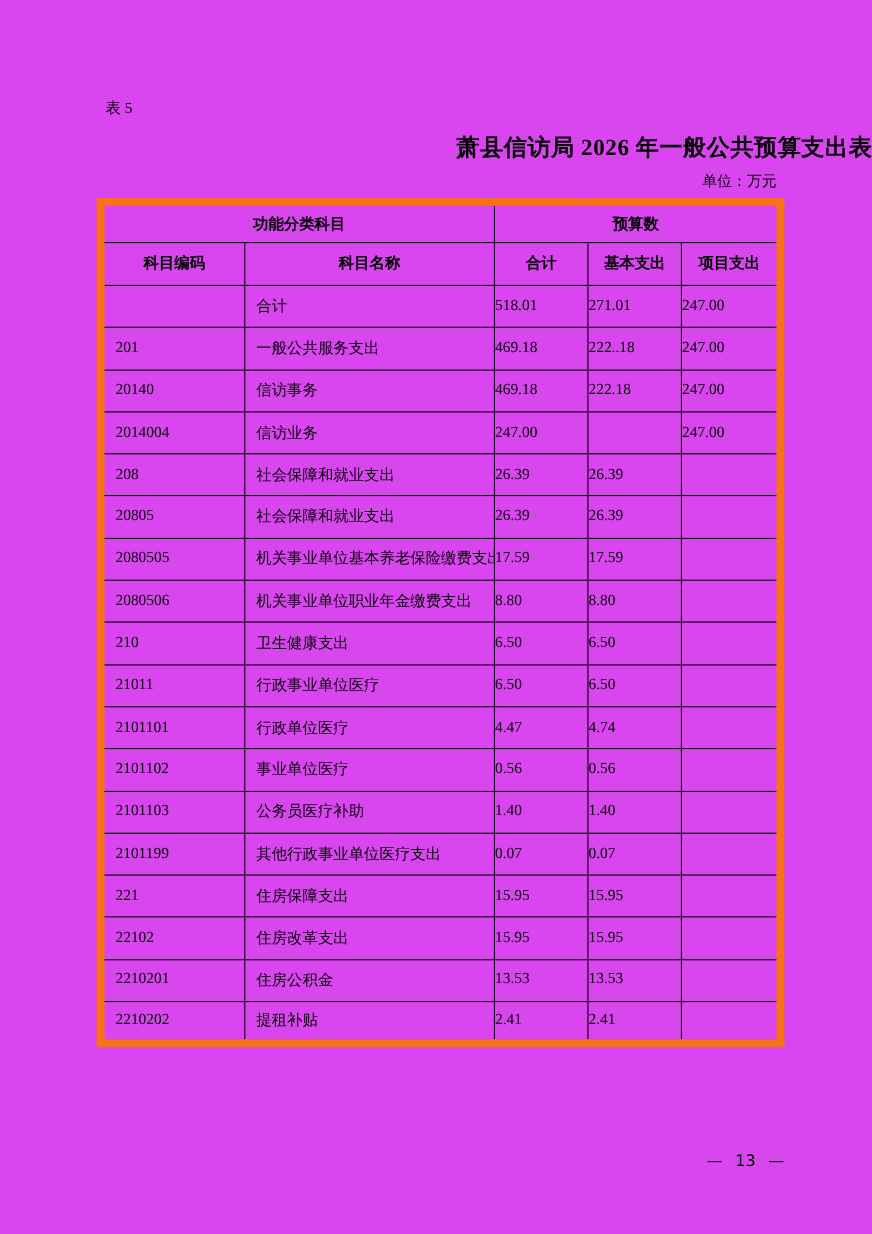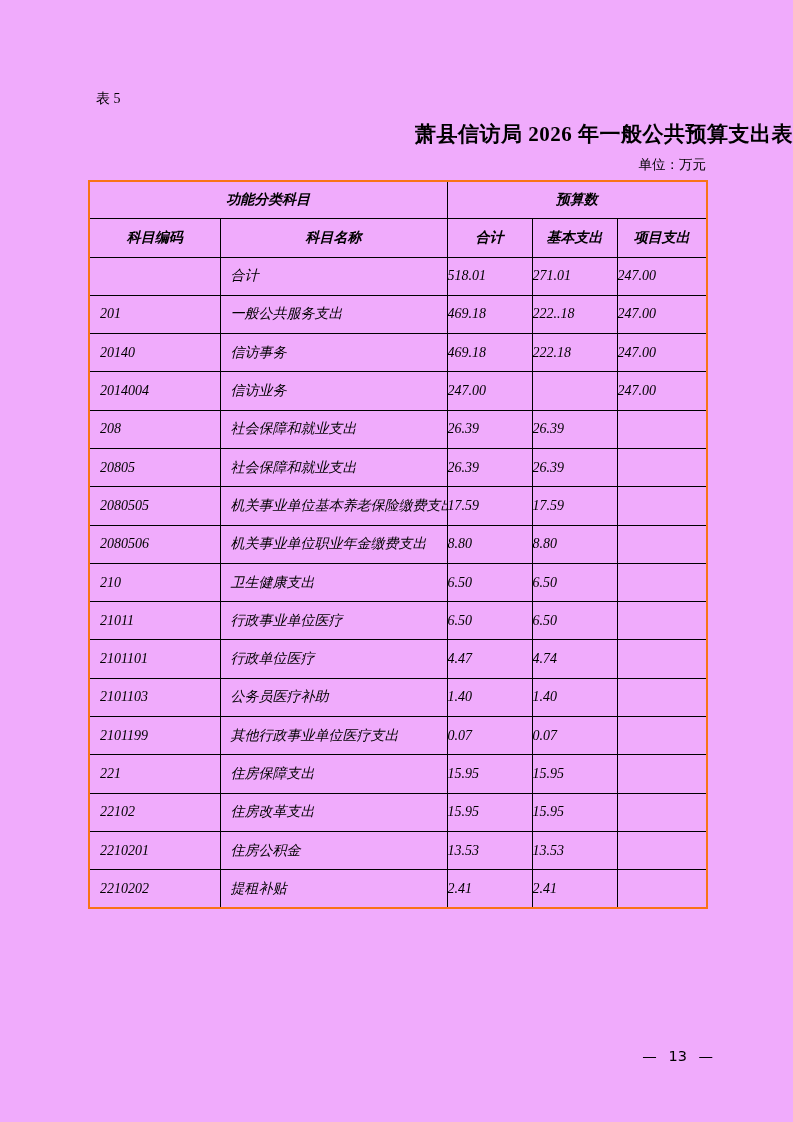--- a/index.html
+++ b/index.html
@@ -1,20 +1,20 @@
 <!DOCTYPE html>
 <html><head>
 <meta charset="utf-8">
 <style>
   * { margin:0; padding:0; box-sizing:border-box; }
   html,body { background:#fff; }
   .page {
     position:relative;
     width:793px; height:1122px;
-    background:#f0abfc;
+    background:#d946ef;
     font-family:"Liberation Serif","DejaVu Serif",serif;
     color:#000;
     overflow:hidden;
   }
   .table-label {
     position:absolute; left:96px; top:90px;
     font-size:14px;
   }
   .doc-title {
     position:absolute; left:0; top:120px; width:100%;
@@ -24,22 +24,21 @@
   }
   .unit-note {
     position:absolute; right:87px; top:156px;
     font-size:13.5px;
   }
   table.budget {
     position:absolute; left:88px; top:180px;
     width:618px;
     border-collapse:collapse;
     table-layout:fixed;
-    border:2px solid #f97316;
-    font-style:italic;
+    border:7px solid #f97316;
   }
   table.budget th, table.budget td {
     border:1px solid #000;
     font-size:14px;
     vertical-align:middle;
     overflow:hidden;
     white-space:nowrap;
   }
   table.budget th { font-weight:bold; text-align:center; }
   tr.hdr-group th { height:37px; }
@@ -158,20 +157,27 @@
           <td class="cell-num"></td>
         </tr>
         <tr>
           <td class="cell-left">2101101</td>
           <td class="cell-left">行政单位医疗</td>
           <td class="cell-num">4.47</td>
           <td class="cell-num">4.74</td>
           <td class="cell-num"></td>
         </tr>
         <tr>
+          <td class="cell-left">2101102</td>
+          <td class="cell-left">事业单位医疗</td>
+          <td class="cell-num">0.56</td>
+          <td class="cell-num">0.56</td>
+          <td class="cell-num"></td>
+        </tr>
+        <tr>
           <td class="cell-left">2101103</td>
           <td class="cell-left">公务员医疗补助</td>
           <td class="cell-num">1.40</td>
           <td class="cell-num">1.40</td>
           <td class="cell-num"></td>
         </tr>
         <tr>
           <td class="cell-left">2101199</td>
           <td class="cell-left">其他行政事业单位医疗支出</td>
           <td class="cell-num">0.07</td>

